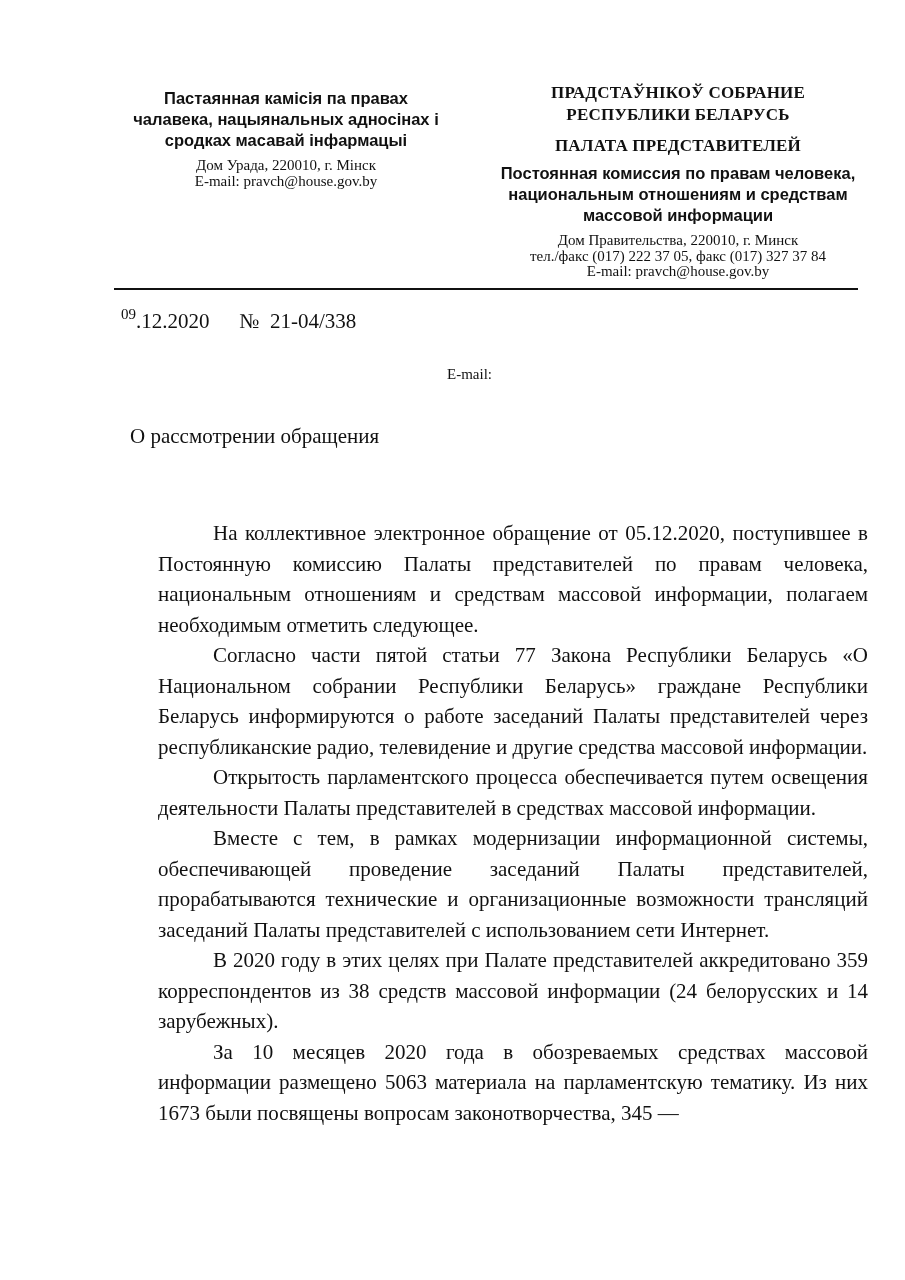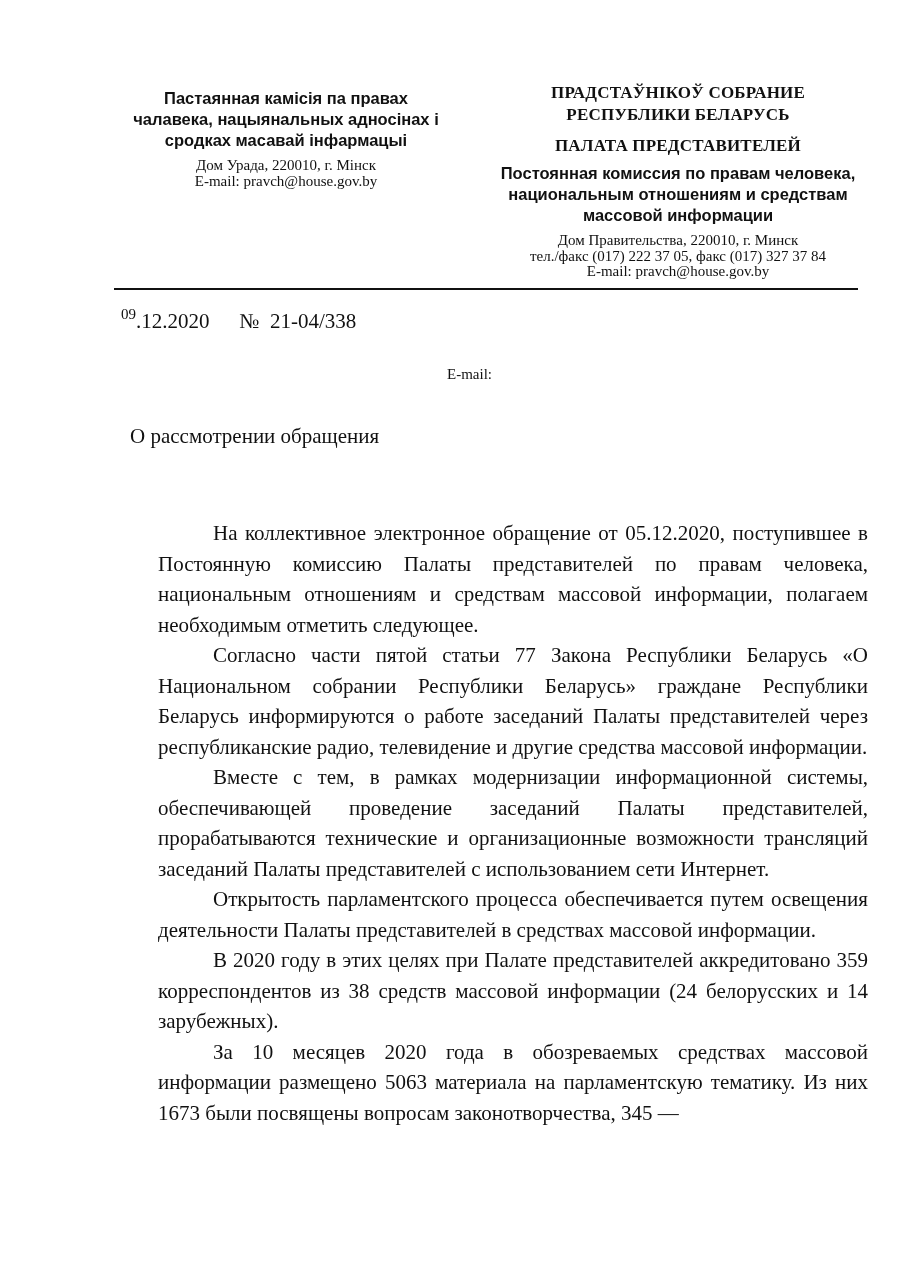--- a/index.html
+++ b/index.html
@@ -85,17 +85,17 @@
   <sup>09</sup><span>.12.2020</span><span class="num">№</span>&nbsp; <span>21-04/338</span>
 </div>
 
 <div class="email-label">E-mail:</div>
 
 <div class="subject">О рассмотрении обращения</div>
 
 <div class="body-text">
   <p>На коллективное электронное обращение от 05.12.2020, поступившее в Постоянную комиссию Палаты представителей по правам человека, национальным отношениям и средствам массовой информации, полагаем необходимым отметить следующее.</p>
   <p>Согласно части пятой статьи 77 Закона Республики Беларусь «О Национальном собрании Республики Беларусь» граждане Республики Беларусь информируются о работе заседаний Палаты представителей через республиканские радио, телевидение и другие средства массовой информации.</p>
+  <p>Открытость парламентского процесса обеспечивается путем освещения деятельности Палаты представителей в средствах массовой информации.</p>
   <p>Вместе с тем, в рамках модернизации информационной системы, обеспечивающей проведение заседаний Палаты представителей, прорабатываются технические и организационные возможности трансляций заседаний Палаты представителей с использованием сети Интернет.</p>
-  <p>Открытость парламентского процесса обеспечивается путем освещения деятельности Палаты представителей в средствах массовой информации.</p>
   <p>В 2020 году в этих целях при Палате представителей аккредитовано 359 корреспондентов из 38 средств массовой информации (24 белорусских и 14 зарубежных).</p>
   <p>За 10 месяцев 2020 года в обозреваемых средствах массовой информации размещено 5063 материала на парламентскую тематику. Из них 1673 были посвящены вопросам законотворчества, 345 —</p>
 </div>
 
 </body></html>

